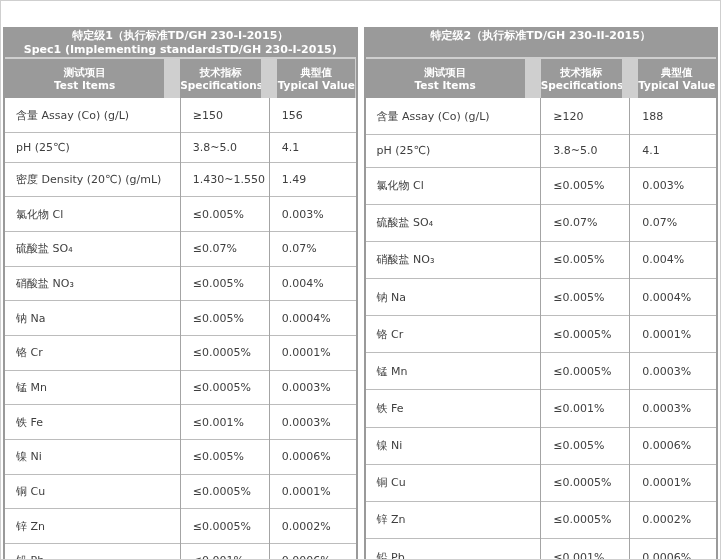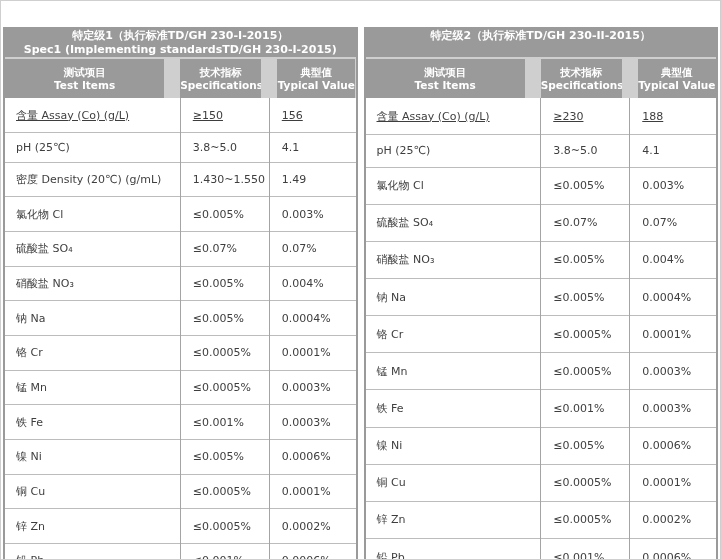--- a/index.html
+++ b/index.html
@@ -83,21 +83,21 @@
   }
   .body-table td {
     font-size: 11px;
     color: #3e3e3e;
     vertical-align: middle;
     padding: 0 4px 0 11px;
     border-top: 1px solid #bcbcbc;
     overflow: hidden;
     white-space: nowrap;
   }
-  .body-table tr:first-child td { border-top: none; text-decoration: underline; }
+  .body-table tr:first-child td { border-top: none; }
   .body-table td.c1, .body-table td.c2 {
     border-left: 1px solid #a4a4a4;
     padding-left: 12px;
   }
 </style>
 </head>
 <body>
 
 <div class="page-frame"></div>
 
@@ -225,21 +225,21 @@
     </div>
     <table class="body-table">
       <colgroup>
           <col style="width:50%">
           <col style="width:25.4%">
           <col style="width:24.6%">
         </colgroup>
       <tbody>
           <tr>
             <td class="c0">含量  Assay (Co)  (g/L)</td>
-            <td class="c1">≥230</td>
+            <td class="c1">≥120</td>
             <td class="c2">188</td>
           </tr>
           <tr>
             <td class="c0">pH (25℃)</td>
             <td class="c1">3.8~5.0</td>
             <td class="c2">4.1</td>
           </tr>
           <tr>
             <td class="c0">氯化物  Cl</td>
             <td class="c1">≤0.005%</td>

